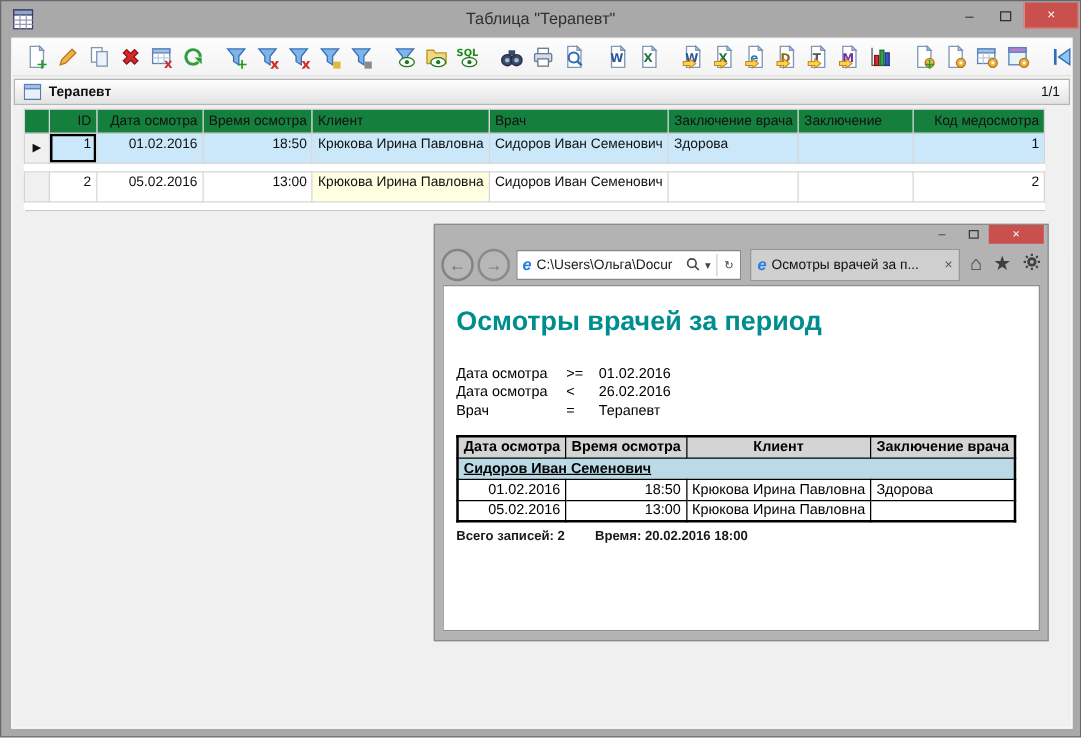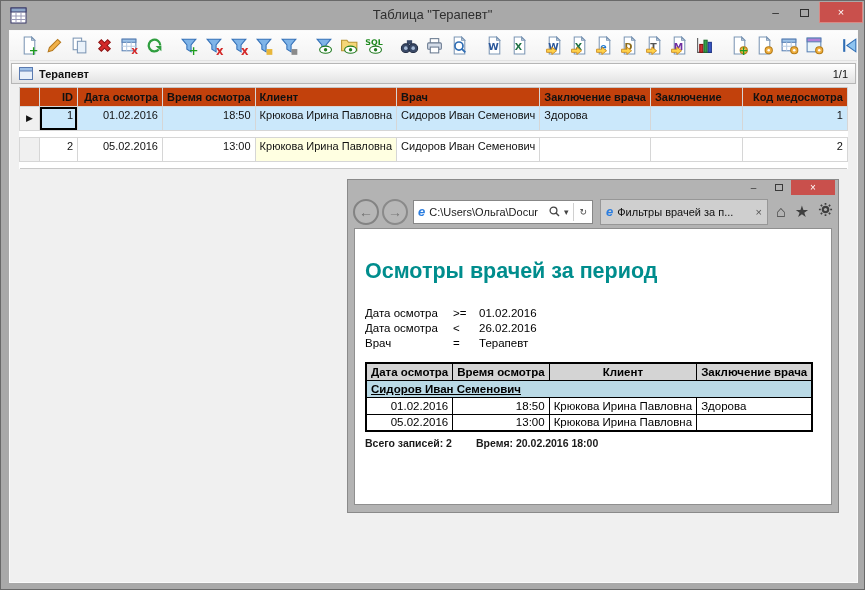--- a/index.html
+++ b/index.html
@@ -24,22 +24,22 @@
   .tbi{width:20px;height:20px;margin:0 3px;display:inline-flex;align-items:center;justify-content:center;}
   .tbsep{width:1px;height:20px;background:#c6c6c6;margin:0 5px;}
   .panelhdr{position:absolute;left:2px;right:2px;top:33px;height:21px;
             background:linear-gradient(#ffffff,#e3e3e3);border:1px solid #b6b6b6;
             display:flex;align-items:center;padding:0 7px;font-size:11px;}
   .panelhdr .ph-label{font-weight:bold;color:#111;margin-left:6px;}
   .panelhdr .pager{margin-left:auto;color:#111;}
   
   table.grid{position:absolute;left:10px;top:57px;border-collapse:collapse;font-size:11px;
              background:#fff;border-bottom:1px solid #c9c9c9;}
-  table.grid th{background:#c2410c;border:1px solid #d6d6d6;border-top:1px solid #c4c4c4;
-                font-weight:bold;height:19px;padding:0 4px;white-space:nowrap;color:#111;}
+  table.grid th{background:#15803d;border:1px solid #d6d6d6;border-top:1px solid #c4c4c4;
+                font-weight:normal;height:19px;padding:0 4px;white-space:nowrap;color:#111;}
   table.grid td{border:1px solid #d6d6d6;height:24px;padding:2px 4px 0 4px;vertical-align:top;
                 white-space:nowrap;color:#111;}
   table.grid tr.spacer td{border:none;background:#fff;height:7px;padding:0;}
   table.grid td.rowsel{background:#f0f0f0;text-align:center;font-size:9px;padding-top:6px;color:#111;}
   tr.selrow td{background:#cbe8fb;}
   tr.selrow td.rowsel{background:#f0f0f0;}
   td.focuscell{box-shadow:inset 0 0 0 2px #000;}
   td.hl-yellow{background:#ffffe1 !important;}
   td.dim{color:#9a9a9a;}
   .al-r{text-align:right;} .al-l{text-align:left;}
@@ -66,21 +66,21 @@
   .tab{height:26px;background:#cfcfcf;border:1px solid #979797;display:flex;align-items:center;
        width:168px;margin-left:7px;padding:0 5px;font-size:11px;color:#111;flex:none;}
   .tab .ttext{overflow:hidden;white-space:nowrap;flex:1;}
   .tab .tclose{margin-left:4px;color:#555;font-size:11px;flex:none;}
   .ie-icons{margin-left:auto;display:flex;align-items:center;gap:9px;color:#3f3f3f;}
   .ie-icons .hico{font-size:16px;line-height:1;}
   
   .ie-content{position:absolute;left:6px;top:48px;right:6px;bottom:7px;background:#fff;
               border:1px solid #8f8f8f;overflow:hidden;padding:12px 0 0 10px;
               font-size:11.5px;color:#000;}
-  .rep-title{font-size:21.5px;font-weight:bold;color:#008d8d;margin:18px 0 22px 0;}
+  .rep-title{font-size:21.5px;font-weight:bold;color:#008d8d;margin:4px 0 22px 0;}
   .filt-label{font-weight:bold;font-size:11.5px;margin-bottom:2px;}
   .filt-row{display:flex;line-height:15px;}
   .f-field{width:88px;} .f-op{width:26px;}
   table.report{border-collapse:collapse;margin-top:11px;font-size:11.5px;border:2px solid #000;}
   table.report th{border:1px solid #000;background:#d4d4d4;font-weight:bold;padding:1px 4px;
                   height:17px;text-align:center;white-space:nowrap;}
   table.report td{border:1px solid #000;padding:1px 4px;height:17px;white-space:nowrap;}
   table.report tr.grouprow td{background:#badae6;font-weight:bold;text-decoration:underline;}
   .rfooter{margin-top:5px;font-size:10.5px;font-weight:bold;display:flex;gap:24px;color:#1a1a1a;}
 </style>
@@ -422,21 +422,21 @@
                 <circle cx="4.5" cy="4.5" r="3.4" fill="none" stroke="#444" stroke-width="1.3"></circle>
                 <path d="M7 7l3 3" stroke="#444" stroke-width="1.4"></path>
               </svg>
           </span>
           <span class="mini">▾</span>
           <span class="vsep"></span>
           <span class="mini refresh-glyph">↻</span>
         </div>
         <div class="tab">
           <span class="e-logo">e</span>
-          <span class="ttext">Фильтры врачей за п...</span>
+          <span class="ttext">Осмотры врачей за п...</span>
           <span class="tclose">×</span>
         </div>
         <div class="ie-icons">
           <span class="hico">⌂</span>
           <span class="hico">★</span>
           <span>
             <svg width="15" height="15" viewBox="0 0 16 16">
                 <path d="M8 1v2M8 13v2M1 8h2M13 8h2M3 3l1.4 1.4M11.6 11.6L13 13M13 3l-1.4 1.4M4.4 11.6L3 13" stroke="#3f3f3f" stroke-width="1.8"></path>
                 <circle cx="8" cy="8" r="4" fill="#3f3f3f"></circle>
                 <circle cx="8" cy="8" r="1.7" fill="#b3b3b3"></circle>

